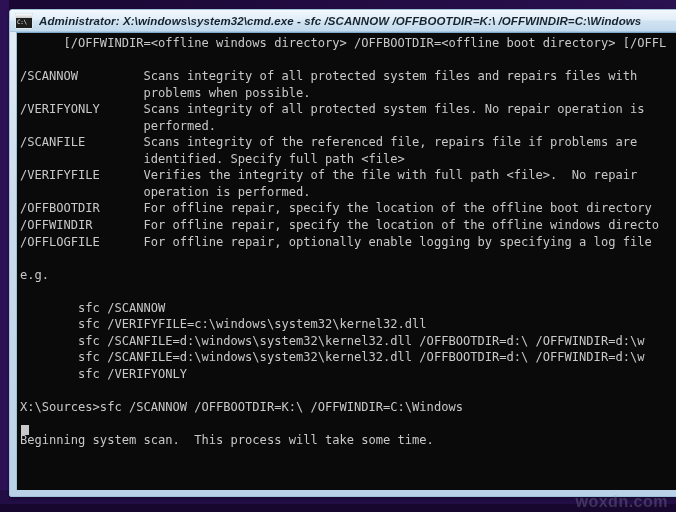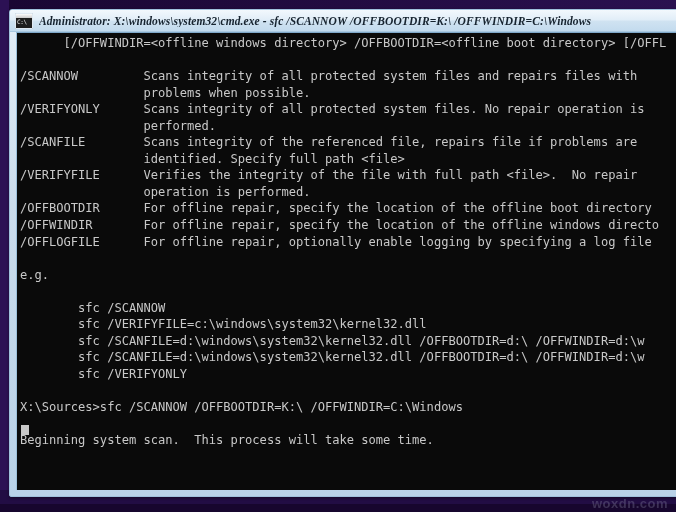--- a/index.html
+++ b/index.html
@@ -95,21 +95,21 @@
     left: 1px;
     top: 4px;
     font-size: 6px;
     line-height: 8px;
     color: #e8e8e8;
     font-family: "DejaVu Sans Mono", monospace;
     letter-spacing: -0.4px;
   }
 
   #titlebar-text {
-    font-family: Liberation Serif, serif;
+    font-family: Liberation Sans, sans-serif;
     font-style: italic;
     font-weight: bold;
     font-size: 11.5px;
     color: #16232f;
     white-space: nowrap;
     overflow: hidden;
     letter-spacing: 0.1px;
   }
 
   
@@ -151,21 +151,21 @@
     height: 10px;
     background: #c8c8c8;
   }
 
   
   #watermark {
     position: absolute;
     right: 8px;
     bottom: 1px;
     font-family: "Liberation Sans", sans-serif;
-    font-size: 13px;
+    font-size: 16px;
     font-weight: bold;
     color: rgba(150,150,175,0.30);
     letter-spacing: 0.5px;
     white-space: nowrap;
   }
 </style>
 </head>
 <body>
 
 <div id="desktop">

